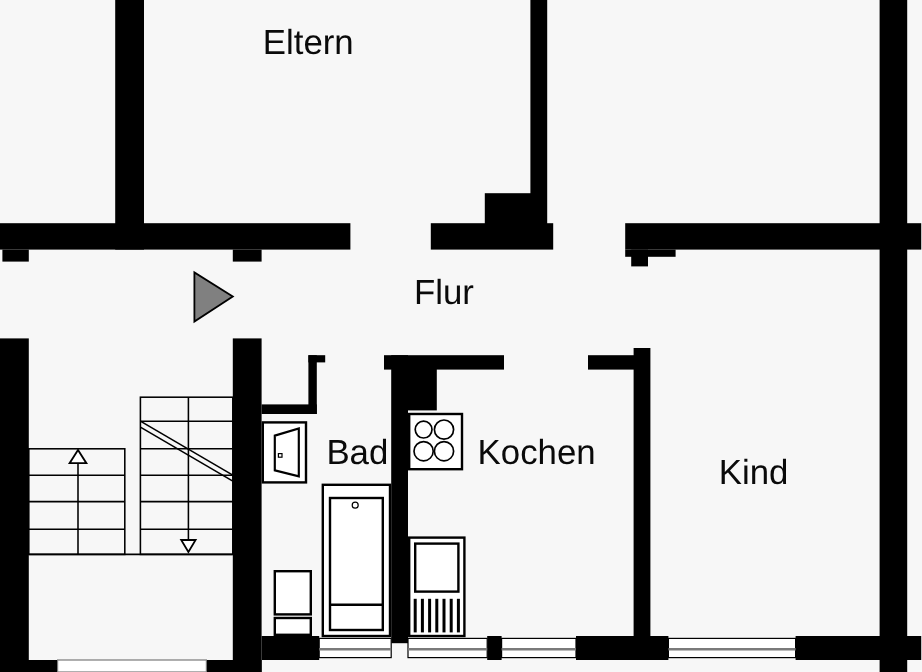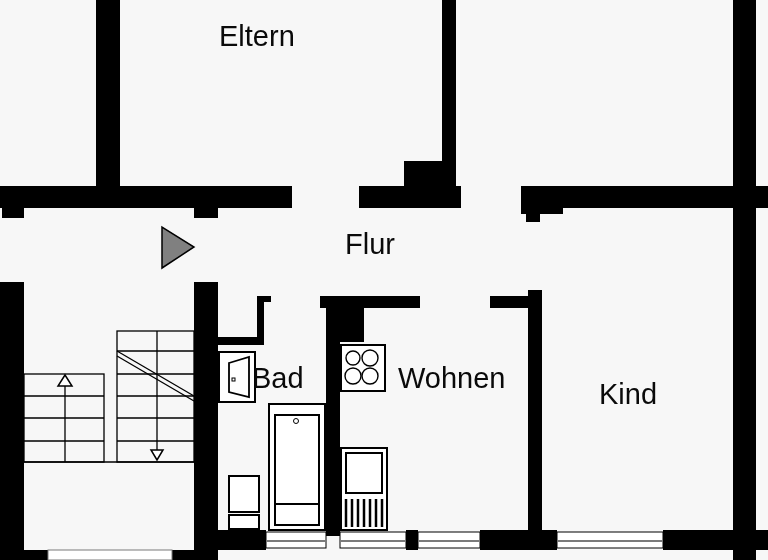--- a/index.html
+++ b/index.html
@@ -142,16 +142,16 @@
         <line x1="364" y1="499" x2="364" y2="527"></line>
         <line x1="370" y1="499" x2="370" y2="527"></line>
         <line x1="376" y1="499" x2="376" y2="527"></line>
         <line x1="382" y1="499" x2="382" y2="527"></line>
       </g>
     </g>
   </svg>
 
   <span class="label" style="left:219px; top:22px;">Eltern</span>
   <span class="label" style="left:345px; top:230px;">Flur</span>
-  <span class="label" style="left:252px; top:364px;">Bad</span>
-  <span class="label" style="left:398px; top:364px;">Wohnen</span>
+  <span class="label" style="left:272px; top:364px;">Bad</span>
+  <span class="label" style="left:398px; top:364px;">Kochen</span>
   <span class="label" style="left:599px; top:380px;">Kind</span>
 </div>
 
 </body></html>

